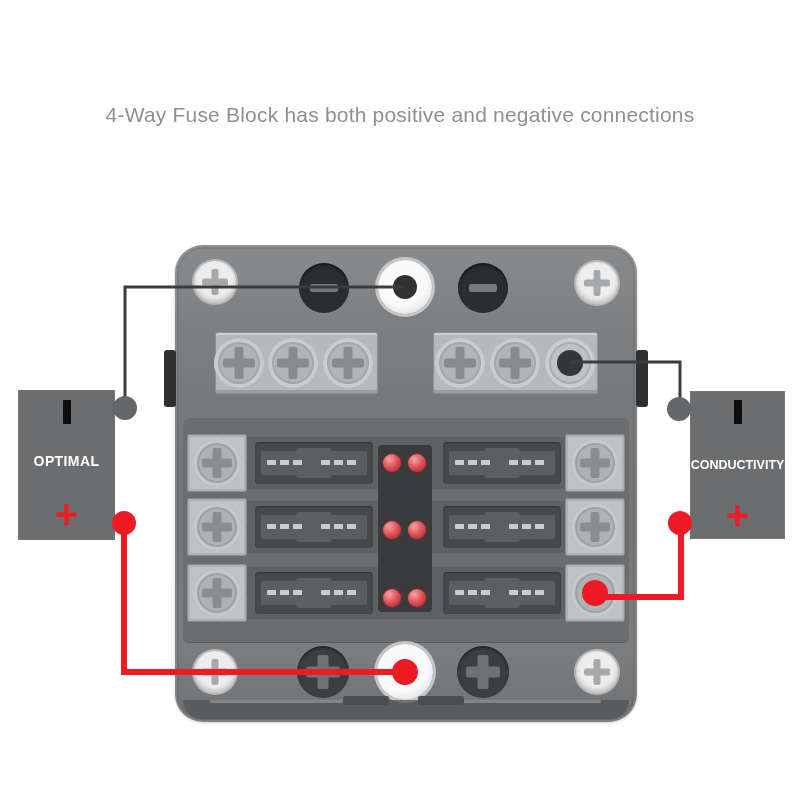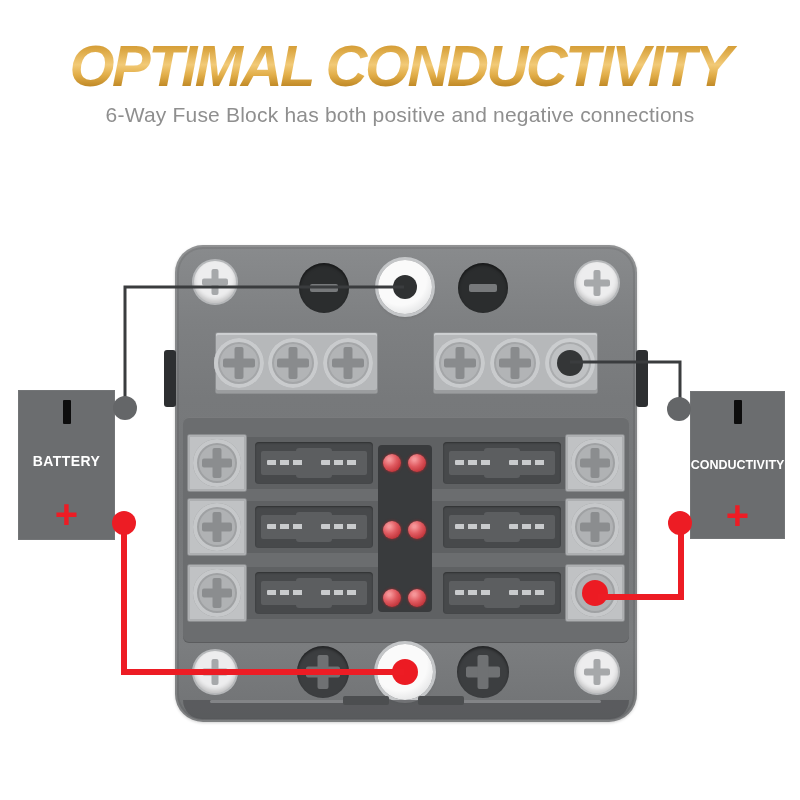--- a/index.html
+++ b/index.html
@@ -80,26 +80,25 @@
   .neg-bar{position:absolute;left:50%;transform:translateX(-50%);width:8px;height:24px;background:#0d0d0d;border-radius:1px;}
   .io-label{position:absolute;left:0;width:100%;text-align:center;color:#fff;font-weight:bold;letter-spacing:.4px;}
   .io-plus{position:absolute;left:0;width:100%;text-align:center;color:#ed1c24;font-weight:bold;font-size:40px;line-height:36px;}
   .wires{position:absolute;left:0;top:0;z-index:5;pointer-events:none;}
 </style>
 </head>
 <body>
 
 <div class="stage">
 
-  <div class="title">OPTIMAL CONDUCTIVITY</div>
-  <div class="subtitle">6-Way Fuse Block has both positive and negative connections</div>
+  <div class="subtitle">4-Way Fuse Block has both positive and negative connections</div>
 
   <div class="io-box" style="left:18px;top:390px;width:97px;height:150px;">
     <div class="neg-bar" style="top:10px;"></div>
-    <div class="io-label" style="top:63px;font-size:14px;">BATTERY</div>
+    <div class="io-label" style="top:63px;font-size:14px;">OPTIMAL</div>
     <div class="io-plus" style="top:106px;">+</div>
   </div>
 
   <div class="io-box" style="left:690px;top:391px;width:95px;height:148px;">
     <div class="neg-bar" style="top:9px;"></div>
     <div class="io-label" style="top:67px;font-size:12.5px;letter-spacing:0;">CONDUCTIVITY</div>
     <div class="io-plus" style="top:106px;">+</div>
   </div>
 
   <div class="fuse-block">

